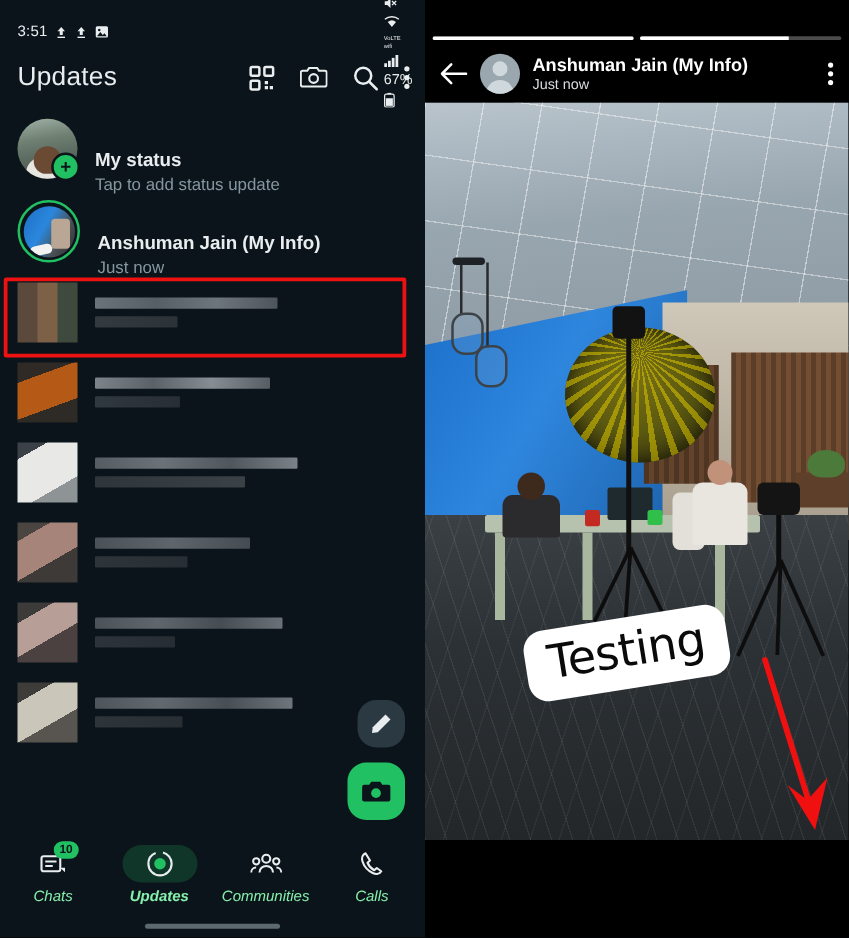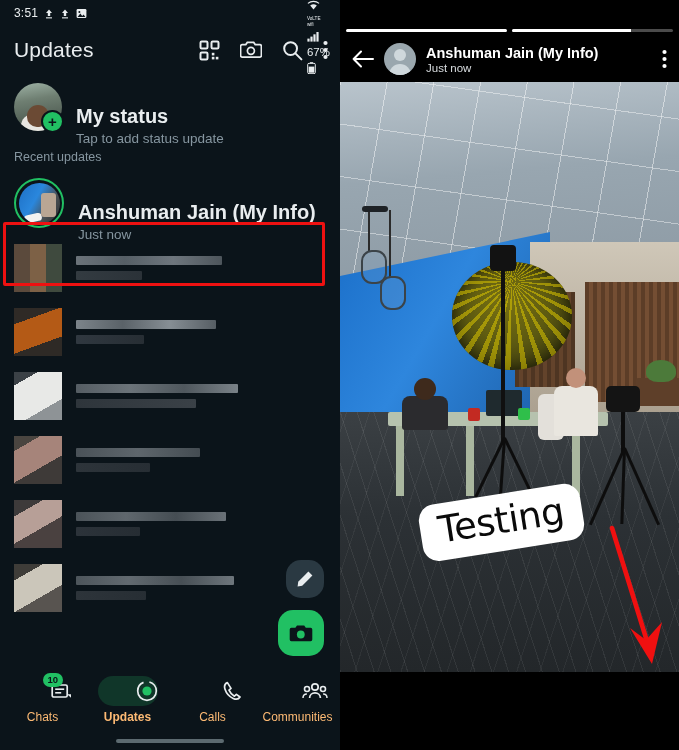--- a/index.html
+++ b/index.html
@@ -3,37 +3,37 @@
 <meta charset="utf-8">
 <style>
   html,body{margin:0;padding:0;background:#000;}
   body{width:679px;height:750px;overflow:hidden;
        font-family:"Liberation Sans","DejaVu Sans",sans-serif;}
   .app{position:relative;width:679px;height:750px;display:flex;}
 
   
   .left{position:relative;width:340px;height:750px;background:#0b141a;overflow:hidden;}
 
-  .statusbar{height:26px;display:flex;align-items:center;padding:0 10px 0 14px;color:#e9edef;font-size:11.5px;}
+  .statusbar{height:26px;display:flex;align-items:center;padding:12px 10px 0 14px;color:#e9edef;font-size:11.5px;}
   .sb-left{display:flex;align-items:center;gap:6px;}
   .sb-right{margin-left:auto;display:flex;align-items:flex-start;gap:4px;font-size:11.5px;flex-direction:column;}
   .sb-time{font-size:12px;letter-spacing:.2px;}
   .ic{display:inline-block;line-height:0;}
 
   .appbar{height:48px;display:flex;align-items:center;padding:0 12px 0 14px;}
   .appbar h1{margin:0;font-size:21px;font-weight:400;color:#e9edef;letter-spacing:.2px;}
   .appbar-actions{margin-left:auto;display:flex;align-items:center;gap:20px;}
 
   .sec-title{color:#e9edef;font-size:16px;font-weight:700;padding:14px 14px 4px;}
   .sub-head{color:#8696a0;font-size:12.5px;padding:10px 14px 6px;display:flex;align-items:center;}
   .sub-head .chev{margin-left:auto;}
 
   .row{display:flex;align-items:center;gap:14px;padding:8px 14px;height:50px;box-sizing:content-box;}
   .row .txts{display:flex;flex-direction:column;gap:3px;min-width:0;}
-  .row .t1{color:#e9edef;font-size:20px;font-weight:700;white-space:nowrap;margin-top:36px;}
+  .row .t1{color:#e9edef;font-size:15px;font-weight:700;white-space:nowrap;margin-top:36px;}
   .row .t2{color:#8696a0;font-size:13.5px;white-space:nowrap;}
 
   .av{width:48px;height:48px;border-radius:50%;position:relative;flex:none;overflow:visible;}
   .av .disc{width:100%;height:100%;border-radius:50%;overflow:hidden;position:relative;}
   .plus{position:absolute;right:-2px;bottom:-2px;width:19px;height:19px;border-radius:50%;
         background:#21c063;border:2px solid #0b141a;color:#0b141a;font-size:15px;font-weight:700;
         display:flex;align-items:center;justify-content:center;line-height:1;}
   .ringed{padding:2.5px;border:2.5px solid #21c063;border-radius:50%;width:41px;height:41px;box-sizing:content-box;}
   .ringed .disc{width:41px;height:41px;}
 
@@ -60,23 +60,23 @@
   .redbox{position:absolute;left:3px;top:222px;width:322px;height:64px;border:3px solid #ee1111;
           border-radius:2px;box-sizing:border-box;pointer-events:none;}
 
   .fab{position:absolute;right:16px;border-radius:15px;display:flex;align-items:center;justify-content:center;}
   .fab-edit{width:38px;height:38px;top:560px;background:#2a3942;}
   .fab-cam{width:46px;height:46px;top:610px;background:#21c063;}
 
   .bottomnav{position:absolute;left:0;bottom:0;width:340px;height:74px;background:#0b141a;
              display:flex;align-items:flex-start;padding-top:6px;}
   .nav{flex:1;display:flex;flex-direction:column;align-items:center;gap:4px;position:relative;}
-  .nav .pill{width:60px;height:30px;border-radius:15px;display:flex;align-items:center;justify-content:flex-end;position:relative;}
+  .nav .pill{width:60px;height:30px;border-radius:15px;display:flex;align-items:center;justify-content:center;position:relative;}
   .nav.active .pill{background:#103629;}
-  .nav .lbl{font-size:12px;color:#fdba74;}
+  .nav .lbl{font-size:12px;color:#86efac;font-style:italic;}
   .nav.active .lbl{font-weight:700;}
   .badge{position:absolute;left:30px;top:-3px;background:#21c063;color:#0b141a;font-size:9.5px;
          font-weight:700;border-radius:9px;padding:1px 5px;line-height:1.25;}
   .homebar{position:absolute;left:50%;transform:translateX(-50%);bottom:7px;width:108px;height:4px;
            border-radius:2px;background:#5c6a70;}
 
   
   .right{position:relative;width:339px;height:750px;background:#000;overflow:hidden;}
   .r-statusbar{height:26px;background:#000;}
   .segs{position:absolute;top:29px;left:6px;right:6px;height:3px;display:flex;gap:5px;}
@@ -247,23 +247,20 @@
       <div class="av">
         <div class="disc a-me"></div>
         <div class="plus">+</div>
       </div>
       <div class="txts">
         <div class="t1">My status</div>
         <div class="t2">Tap to add status update</div>
       </div>
     </div>
 
-    <div class="sub-head">
-      <span>Recent updates</span>
-    </div>
 
     <div class="row">
       <div class="av ringed">
         <div class="disc a-story"></div>
       </div>
       <div class="txts">
         <div class="t1">Anshuman Jain (My Info)</div>
         <div class="t2">Just now</div>
       </div>
     </div>
@@ -350,37 +347,37 @@
         <div class="pill">
           <svg width="22" height="22" viewBox="0 0 22 22">
               <circle cx="11" cy="11" r="9.3" fill="none" stroke="#e9edef" stroke-width="1.7" stroke-dasharray="40 6"></circle>
               <circle cx="11" cy="11" r="4.6" fill="#21c063"></circle>
             </svg>
         </div>
         <span class="lbl">Updates</span>
       </div>
       <div class="nav">
         <div class="pill">
-          <svg width="20" height="20" viewBox="0 0 20 20">
-              <path d="M4.4 1.6 C2.2 2.6 1 5.2 2 8.2c1.2 3.6 4.4 7.4 8.2 9.2 2.8 1.3 5.6 0.6 6.8-1.4l-3.6-2.6-2 1.8c-2.2-1.2-4.4-3.6-5.4-6l2-1.8z" fill="none" stroke="#e9edef" stroke-width="1.7" stroke-linejoin="round"></path>
-            </svg>
-        </div>
-        <span class="lbl">Calls</span>
-      </div>
-      <div class="nav">
-        <div class="pill">
           <svg width="26" height="18" viewBox="0 0 26 18">
               <circle cx="13" cy="5" r="3.2" fill="none" stroke="#e9edef" stroke-width="1.7"></circle>
               <circle cx="5" cy="7" r="2.5" fill="none" stroke="#e9edef" stroke-width="1.6"></circle>
               <circle cx="21" cy="7" r="2.5" fill="none" stroke="#e9edef" stroke-width="1.6"></circle>
               <path d="M7.6 16c0-3 2.4-5.2 5.4-5.2s5.4 2.2 5.4 5.2" fill="none" stroke="#e9edef" stroke-width="1.7"></path>
               <path d="M1 16c0-2.3 1.6-4 3.9-4M25 16c0-2.3-1.6-4-3.9-4" fill="none" stroke="#e9edef" stroke-width="1.5"></path>
             </svg>
         </div>
         <span class="lbl">Communities</span>
+      </div>
+      <div class="nav">
+        <div class="pill">
+          <svg width="20" height="20" viewBox="0 0 20 20">
+              <path d="M4.4 1.6 C2.2 2.6 1 5.2 2 8.2c1.2 3.6 4.4 7.4 8.2 9.2 2.8 1.3 5.6 0.6 6.8-1.4l-3.6-2.6-2 1.8c-2.2-1.2-4.4-3.6-5.4-6l2-1.8z" fill="none" stroke="#e9edef" stroke-width="1.7" stroke-linejoin="round"></path>
+            </svg>
+        </div>
+        <span class="lbl">Calls</span>
       </div>
       <div class="homebar"></div>
     </div>
   </div>
 
   <div class="right">
     <div class="r-statusbar"></div>
 
     <div class="segs">
       <div class="seg">

